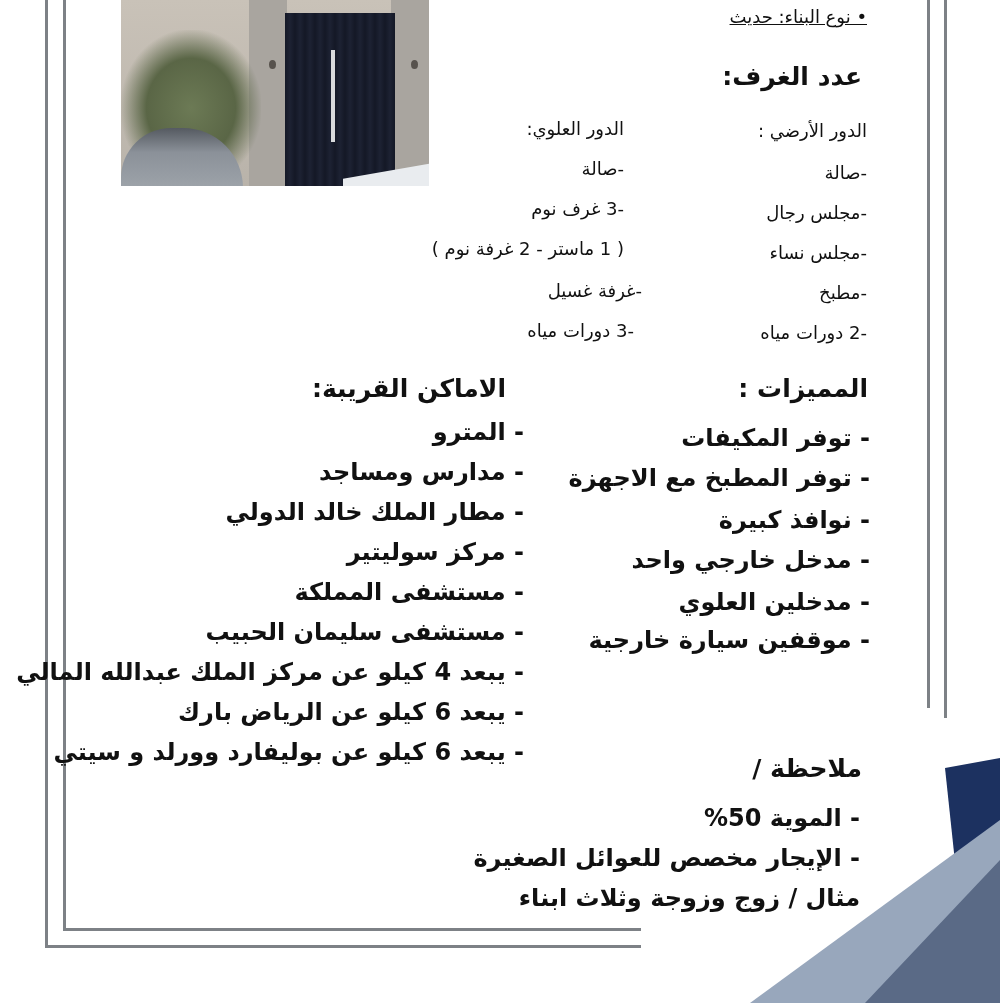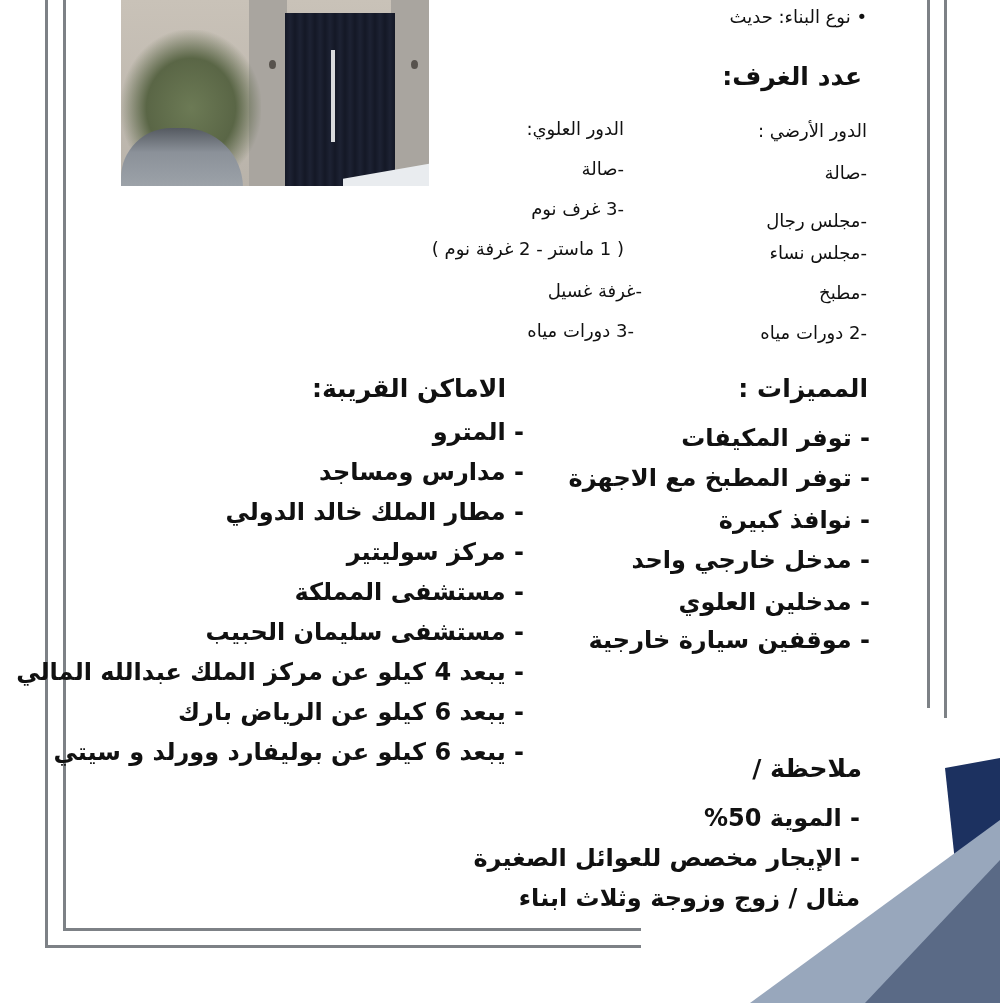--- a/index.html
+++ b/index.html
@@ -49,27 +49,27 @@
   <div class="pillar" style="left:270px;width:38px;"></div>
   <div class="door"></div>
   <div class="handle"></div>
   <div class="bush"></div>
   <div class="lamp" style="left:148px;top:60px;"></div>
   <div class="lamp" style="left:290px;top:60px;"></div>
   <div class="car"></div>
   <div class="car2"></div>
 </div>
 
-<div class="txt n" style="right:133px;top:6px;">• نوع البناء: حديث</div>
+<div class="txt n" style="right:133px;top:6px;text-decoration:underline;">• نوع البناء: حديث</div>
 
 <div class="txt h" style="right:138px;top:62px;">عدد الغرف:</div>
 
 <div class="txt n" style="right:133px;top:120px;">الدور الأرضي :</div>
 <div class="txt n" style="right:133px;top:162px;">-صالة</div>
-<div class="txt n" style="right:133px;top:202px;margin-top:8px;">-مجلس رجال</div>
+<div class="txt n" style="right:133px;top:202px;">-مجلس رجال</div>
 <div class="txt n" style="right:133px;top:242px;">-مجلس نساء</div>
 <div class="txt n" style="right:133px;top:282px;">-مطبخ</div>
 <div class="txt n" style="right:133px;top:322px;">-2 دورات مياه</div>
 
 <div class="txt n" style="right:376px;top:118px;">الدور العلوي:</div>
 <div class="txt n" style="right:376px;top:158px;">-صالة</div>
 <div class="txt n" style="right:376px;top:198px;">-3 غرف نوم</div>
 <div class="txt n" style="right:376px;top:238px;">( 1 ماستر - 2 غرفة نوم )</div>
 <div class="txt n" style="right:358px;top:280px;">-غرفة غسيل</div>
 <div class="txt n" style="right:366px;top:320px;">-3 دورات مياه</div>

